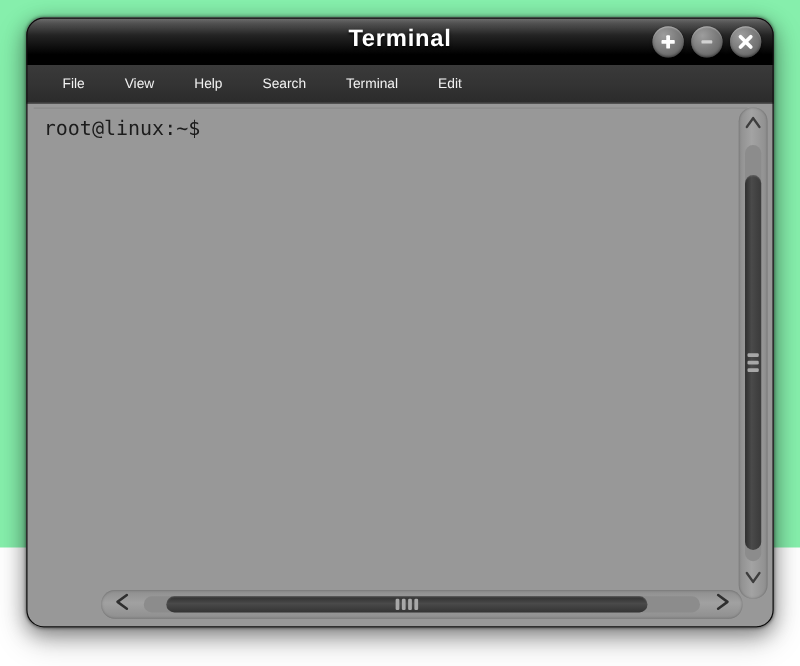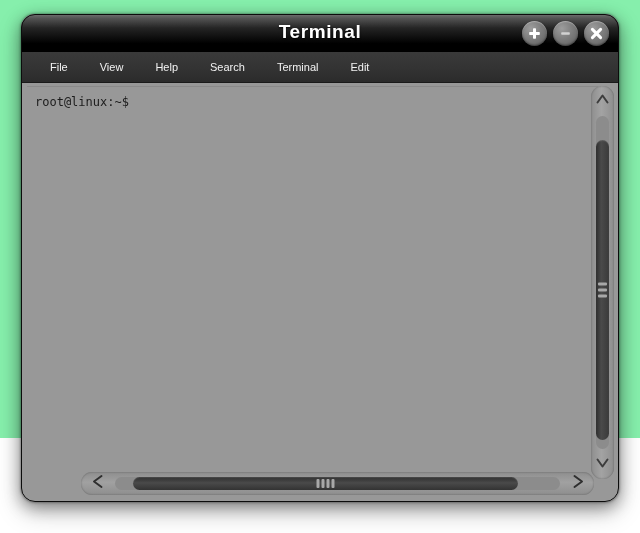--- a/index.html
+++ b/index.html
@@ -124,21 +124,21 @@
     height: 382px;
     background: #989898;
     border-top: 1px solid #8a8a8a;
     box-sizing: border-box;
     overflow: hidden;
   }
   .term-text {
     margin: 8px 0 0 8px;
     color: #1c1c1c;
     font-family: "DejaVu Sans Mono", "Liberation Mono", monospace;
-    font-size: 12px;
+    font-size: 16px;
     line-height: 15px;
     white-space: pre;
   }
 
   
   .vscroll {
     position: absolute;
     right: 5px;
     top: 3px;
     width: 23px;

